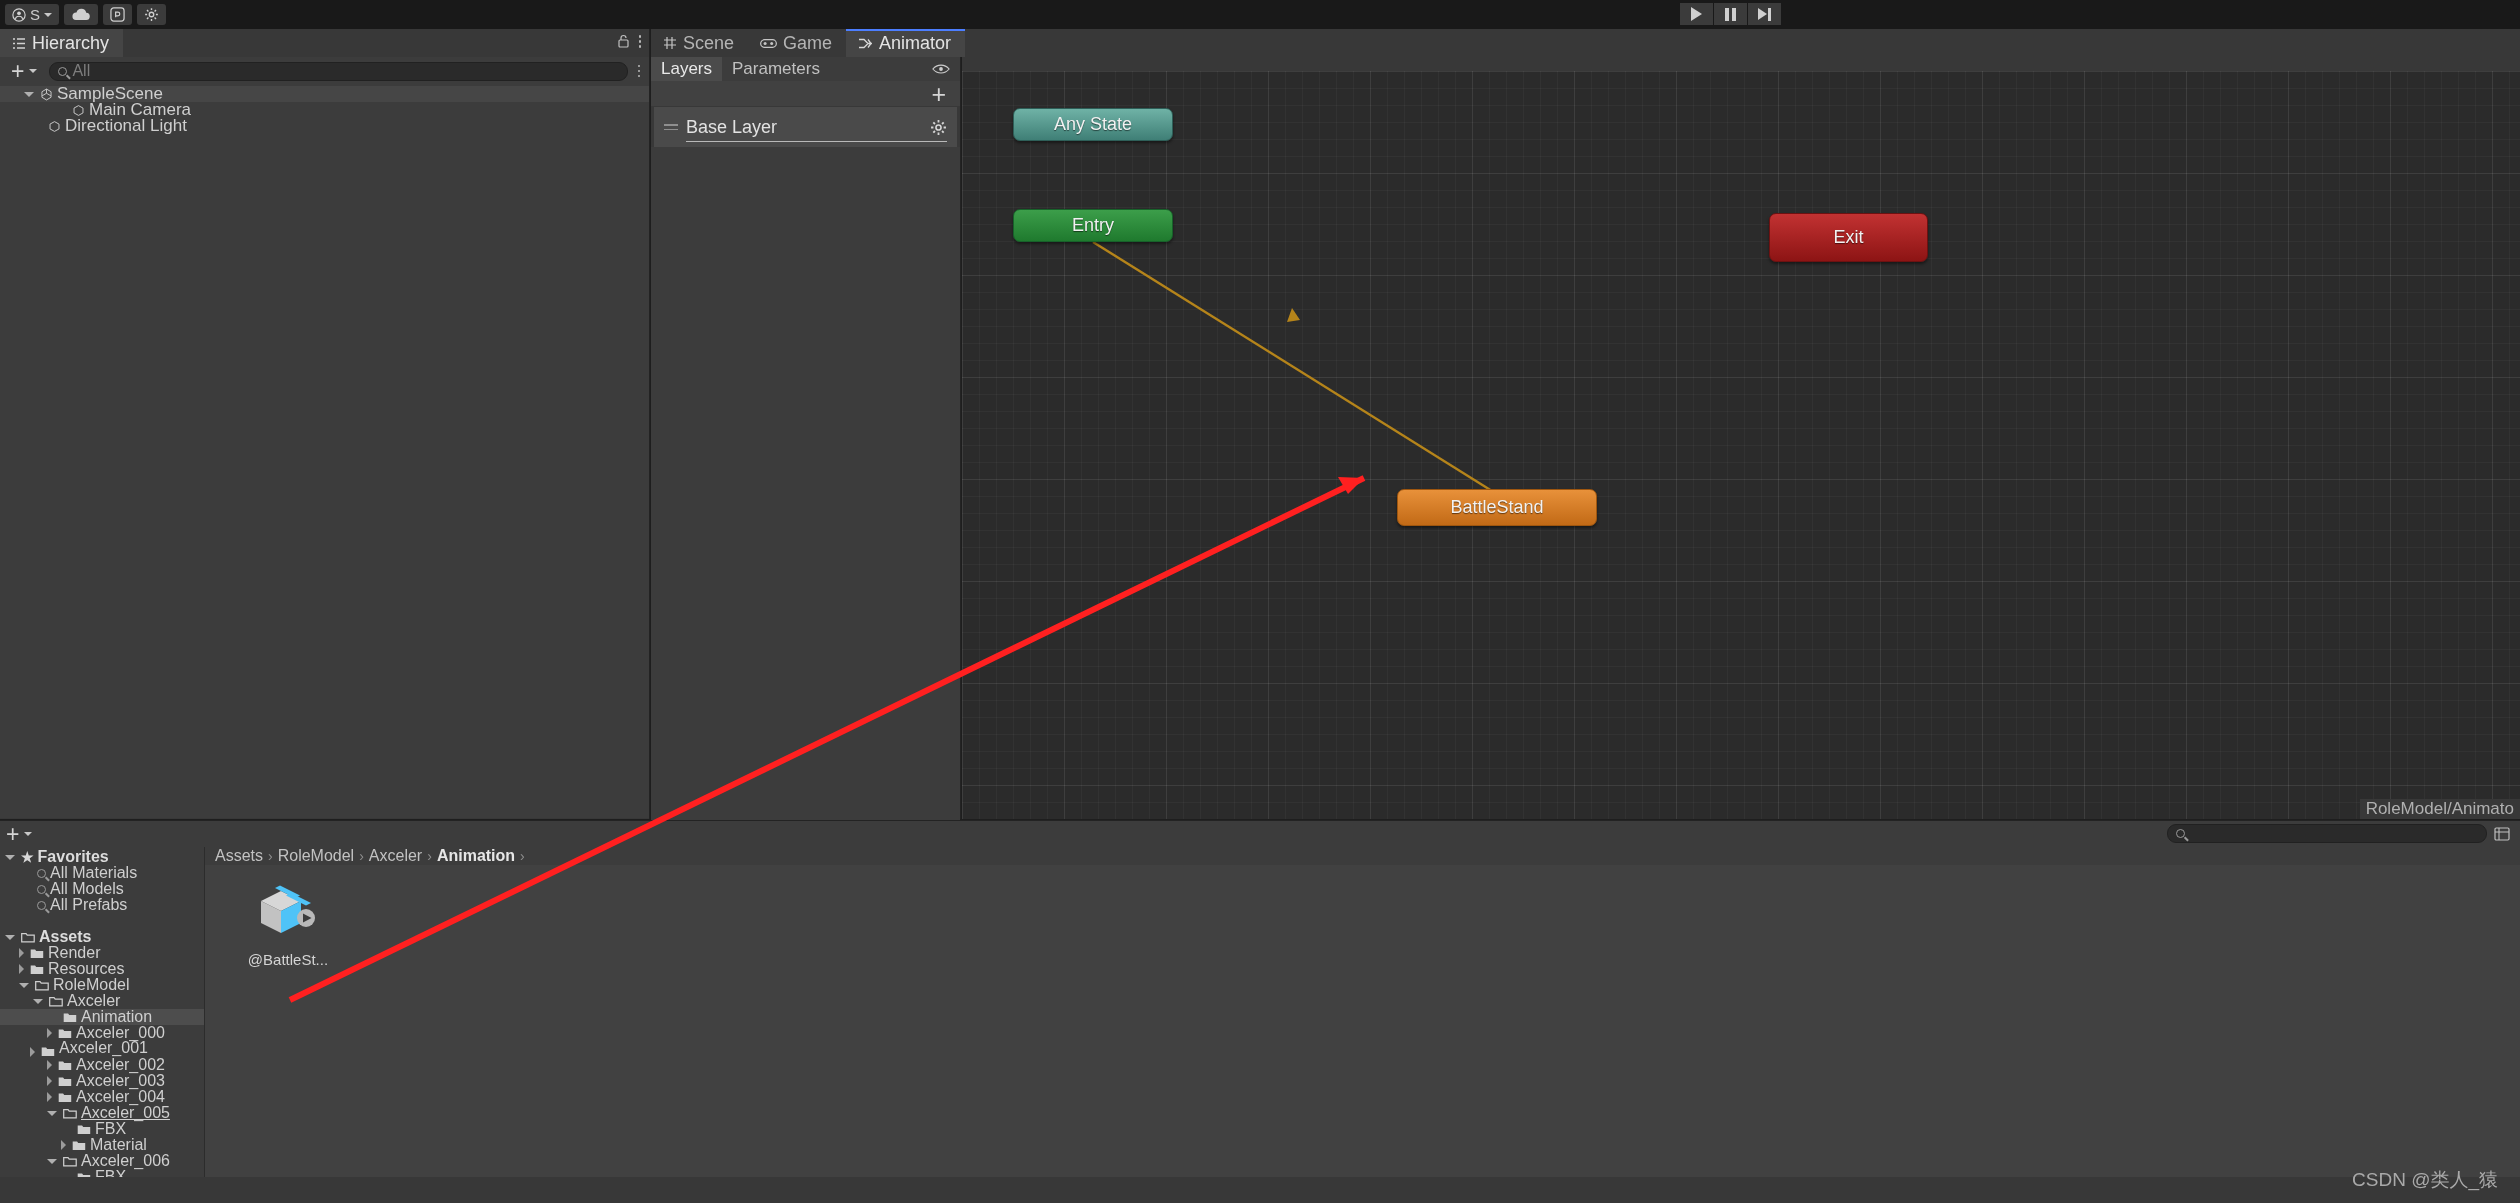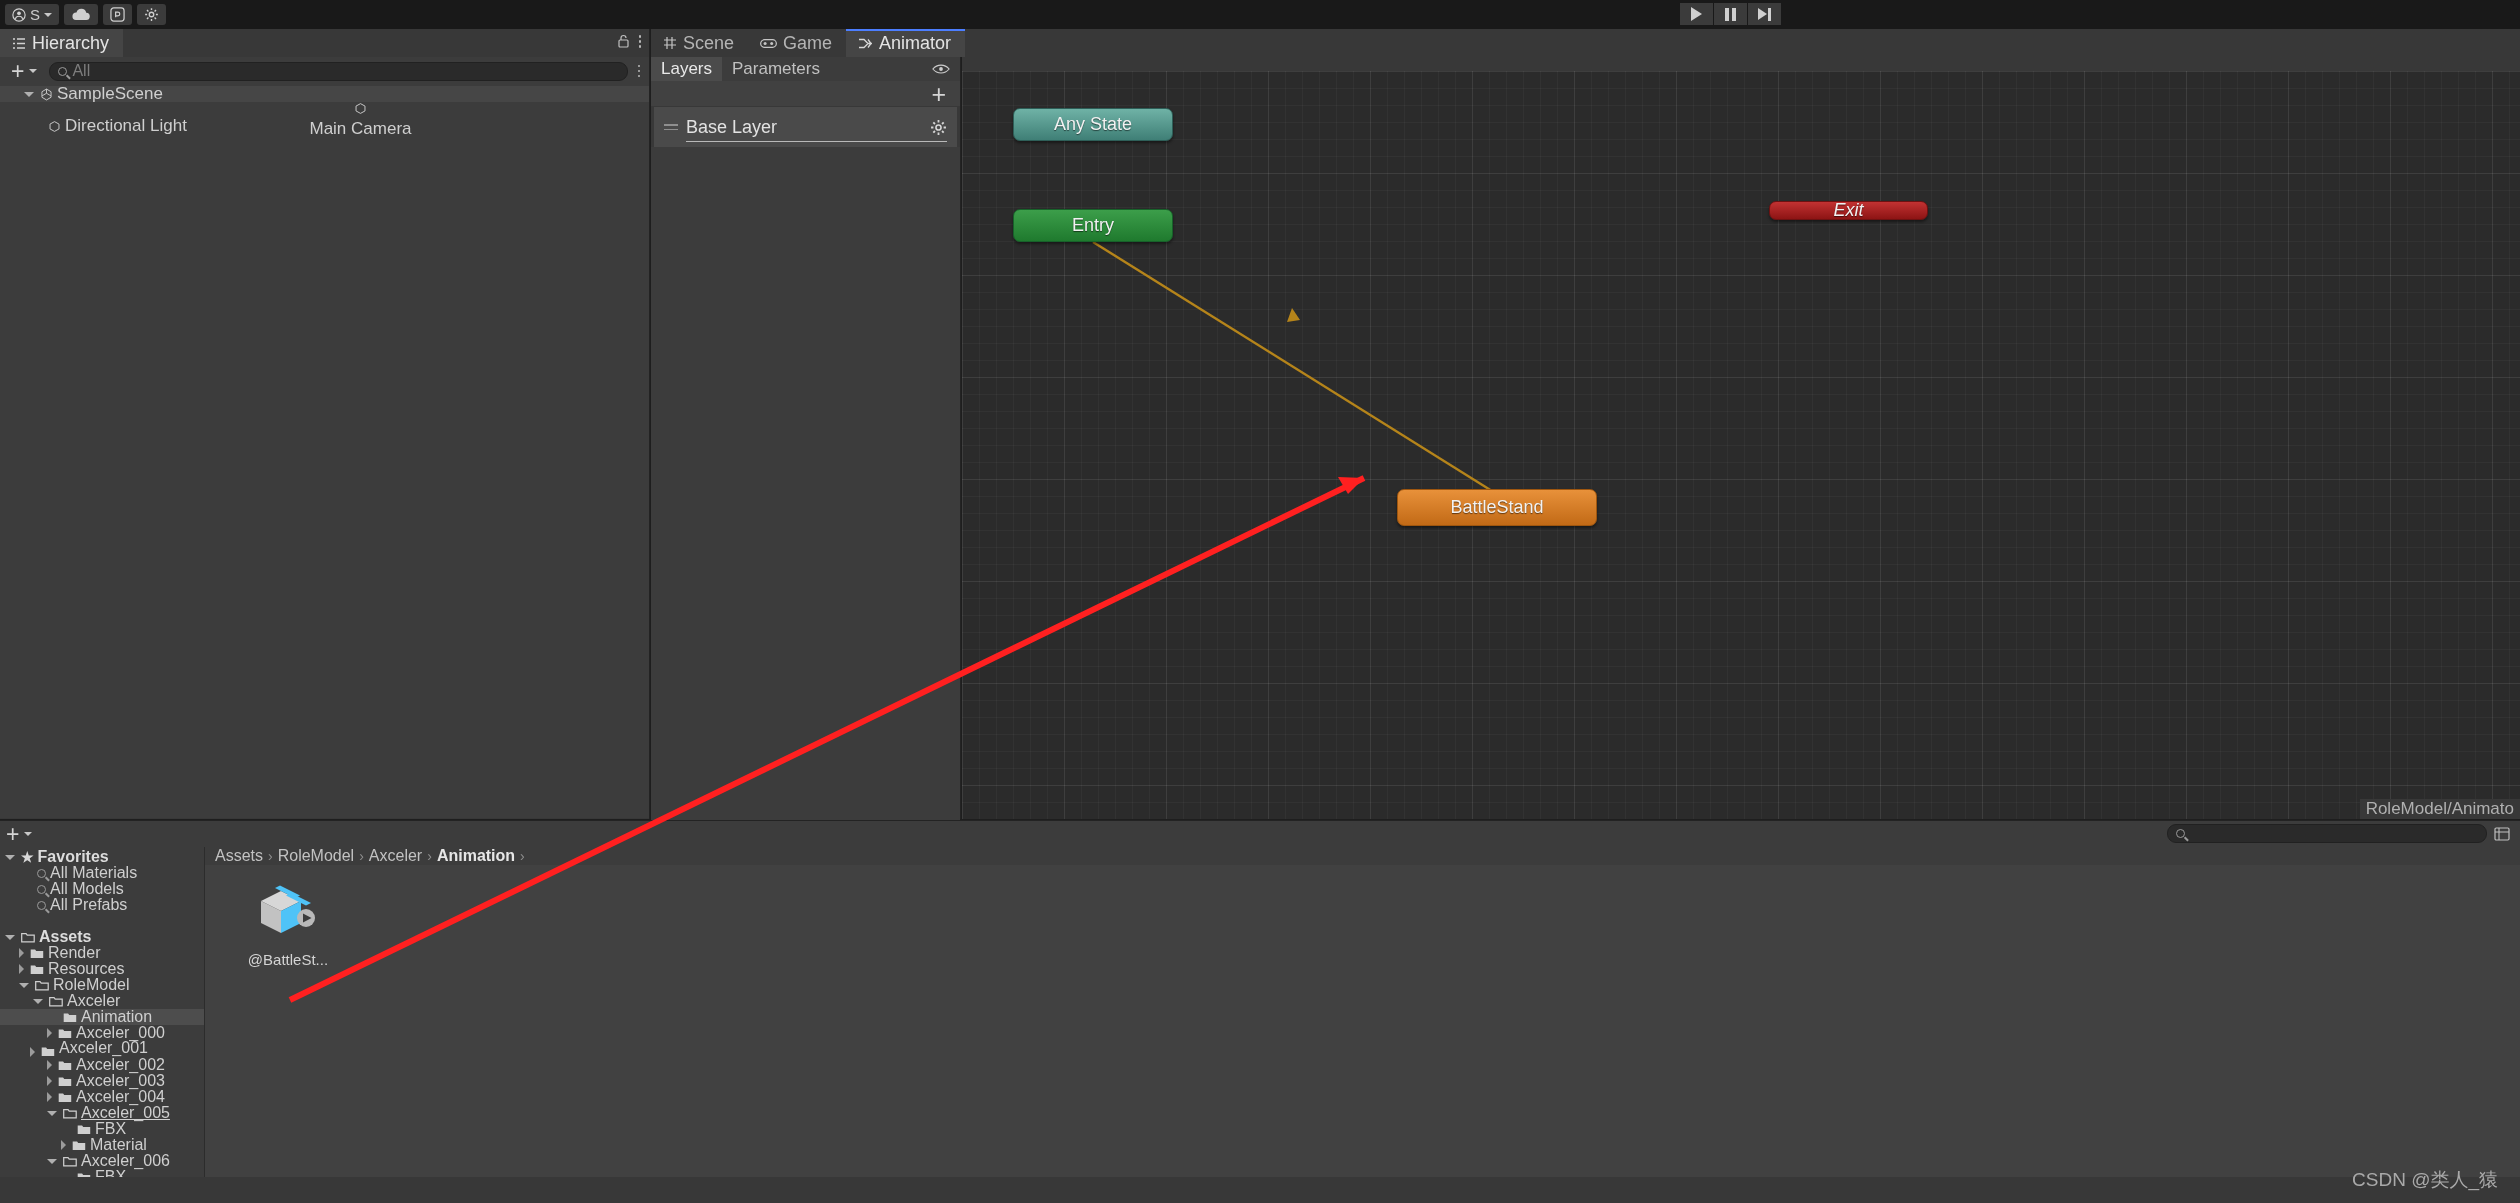--- a/index.html
+++ b/index.html
@@ -104,22 +104,22 @@
   }
   .node{
     position:absolute;border-radius:7px;display:flex;align-items:center;justify-content:center;
     font-size:18px;color:#f2f2f2;text-shadow:0 1px 1px rgba(0,0,0,.55);
     box-shadow:0 2px 3px rgba(0,0,0,.45);
   }
   #node-anystate{left:51px;top:37px;width:160px;height:33px;
     background:linear-gradient(#6fb2a6,#3f7f76);border:1px solid #2e5f58;}
   #node-entry{left:51px;top:138px;width:160px;height:33px;
     background:linear-gradient(#3c9e4a,#1f7a2e);border:1px solid #17622a;}
-  #node-exit{left:807px;top:130px;width:159px;height:19px;
-    background:linear-gradient(#c23232,#8d1414);border:1px solid #6e1111;font-style:italic;}
+  #node-exit{left:807px;top:142px;width:159px;height:49px;
+    background:linear-gradient(#c23232,#8d1414);border:1px solid #6e1111;}
   #node-battlestand{left:435px;top:418px;width:200px;height:37px;
     background:linear-gradient(#e8913a,#c26a16);border:1px solid #9e560f;}
   #graph-corner{position:absolute;right:0;bottom:0;height:20px;background:#383838;
     display:flex;align-items:center;padding:0 6px;font-size:17px;color:#b0b0b0;}
 
   
   #project{
     position:absolute;left:0;top:820px;width:2520px;height:383px;background:#383838;
     border-top:1px solid #232323;
   }
@@ -239,21 +239,21 @@
 
   <div id="hier-tree">
     <div class="hrow" style="padding-left:24px;background:#464646;">
       <span class="tri-dn"></span>
       <svg class="ico-unity" viewBox="0 0 16 16">
         <path d="M8 1.3 13.6 4.6v6.8L8 14.7 2.4 11.4V4.6z" fill="none" stroke="#c9c9c9" stroke-width="1.2"></path>
         <path d="M8 1.3v5.2M8 6.5 2.6 9.6M8 6.5l5.4 3.1" stroke="#c9c9c9" stroke-width="1.2" fill="none"></path>
       </svg>
       <span>SampleScene</span>
     </div>
-    <div class="hrow" style="padding-left:72px;flex-direction:column;">
+    <div class="hrow" style="padding-left:72px;">
       <svg class="ico-cube" viewBox="0 0 16 16">
         <path d="M8 2 13.5 5v6L8 14 2.5 11V5z" fill="none" stroke="#c9c9c9" stroke-width="1.2"></path>
       </svg>
       <span>Main Camera</span>
     </div>
     <div class="hrow" style="padding-left:48px;">
       <svg class="ico-cube" viewBox="0 0 16 16">
         <path d="M8 2 13.5 5v6L8 14 2.5 11V5z" fill="none" stroke="#c9c9c9" stroke-width="1.2"></path>
       </svg>
       <span>Directional Light</span>

